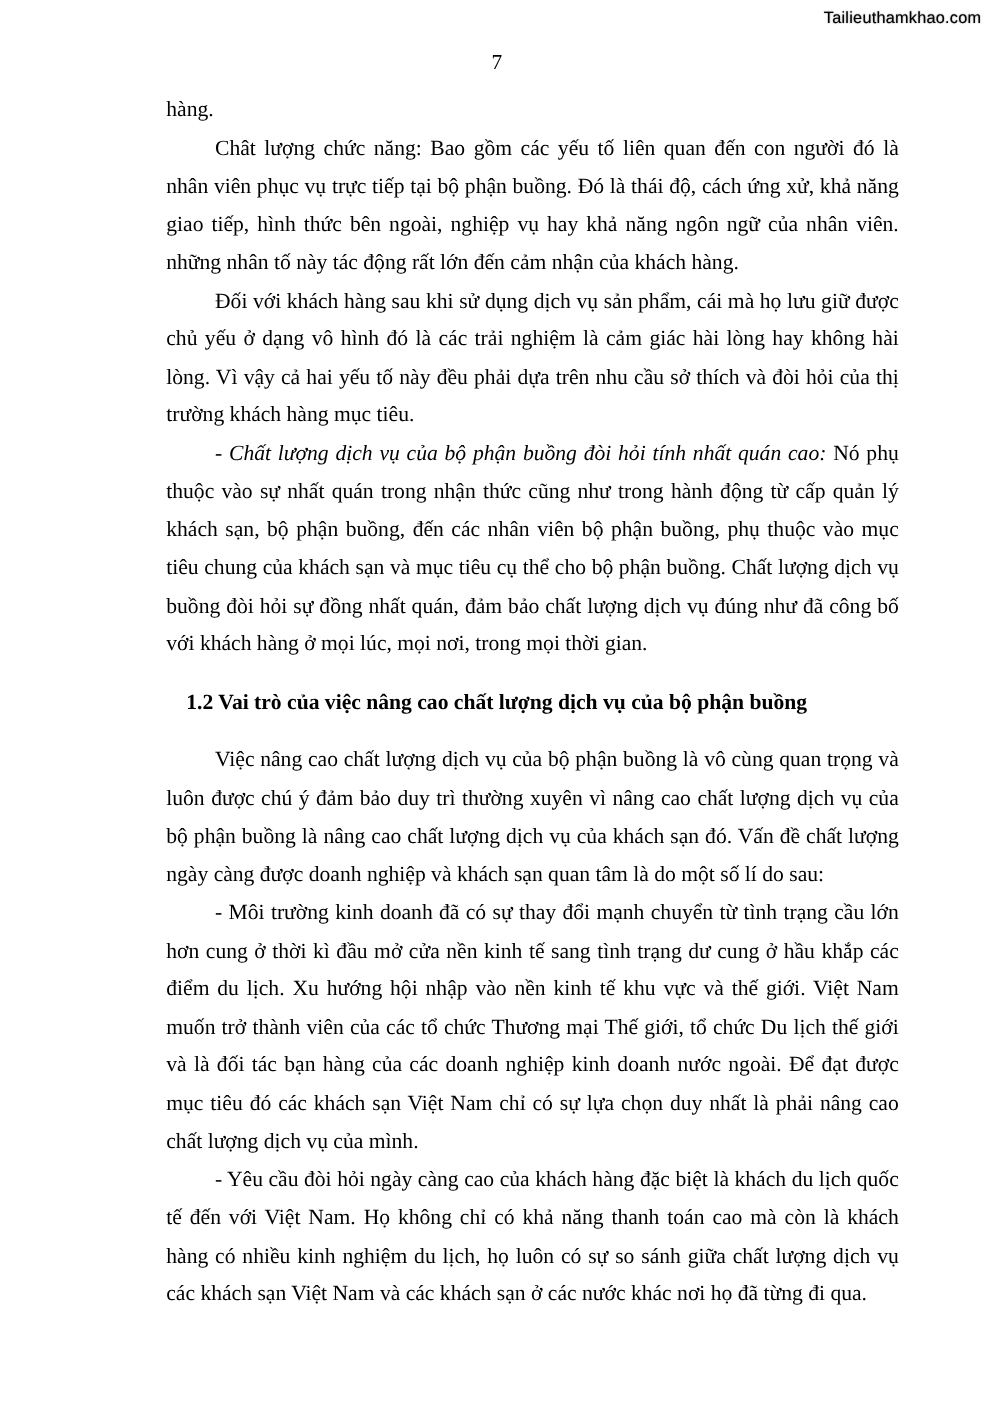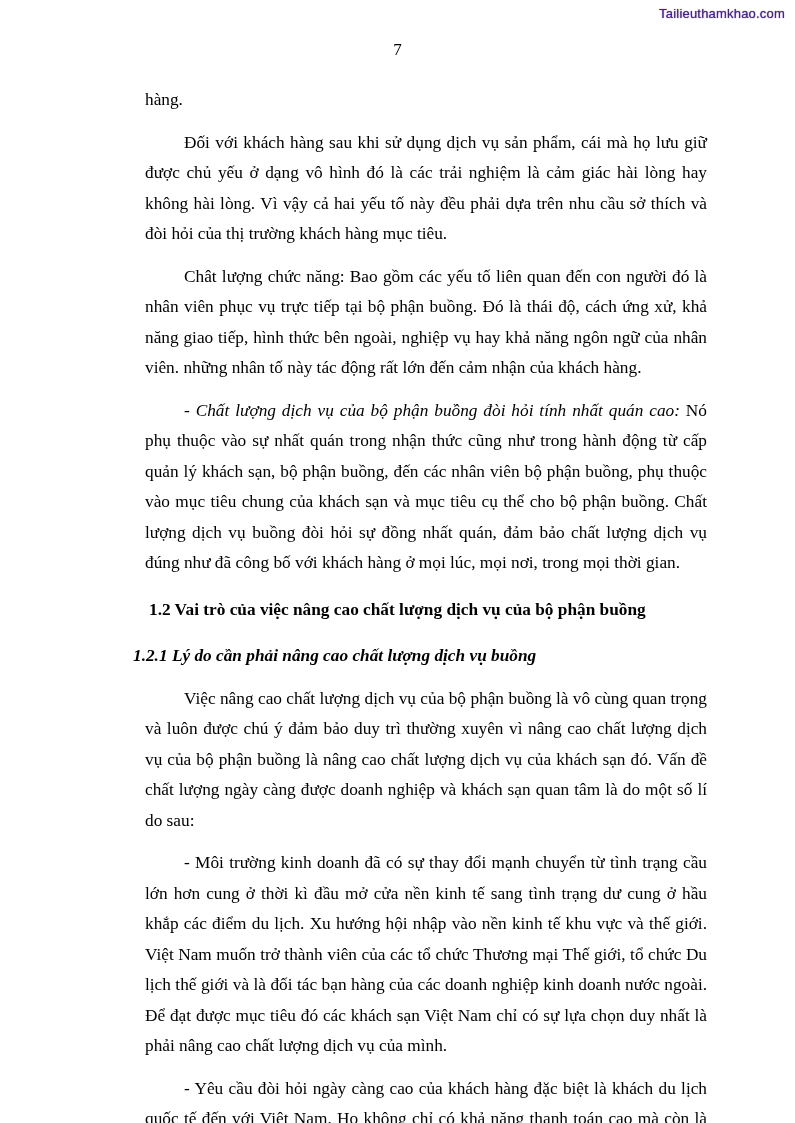--- a/index.html
+++ b/index.html
@@ -1,48 +1,47 @@
 <!DOCTYPE html>
 <html><head>
 <meta charset="utf-8">
 <style>
   html, body { margin: 0; padding: 0; background: #ffffff; }
   body { width: 795px; height: 1123px; position: relative; overflow: hidden; }
   .watermark {
     position: absolute; top: 6px; right: 10px;
     font-family: "Liberation Sans", sans-serif; font-size: 13px;
-    color: #4c1d95;
+    color: #000000;
     text-shadow: 0 0 1px #8a8a8a, 0 0 1px #8a8a8a;
     letter-spacing: 0.2px;
   }
   .page-number {
     position: absolute; top: 40px; left: 0; width: 795px; text-align: center;
     font-family: "Liberation Serif", serif; font-size: 17px; color: #000;
   }
   .content {
     position: absolute; top: 73px; left: 133px; width: 586px;
     font-family: "Liberation Serif", serif; font-size: 17.3px; color: #000;
     line-height: 30.5px;
   }
-  .content p { margin: 12px; text-align: justify; text-align-last: left; }
+  .content p { margin: 0; text-align: justify; text-align-last: left; }
   .content p.indent { text-indent: 39px; }
   .content .heading { font-weight: bold; margin: 16px; }
   .content .subheading { font-weight: bold; font-style: italic; margin: 0; }
   .content em { }
 </style>
 </head>
 <body>
 
 <div class="watermark">Tailieuthamkhao.com</div>
 
 <div class="page-number">7</div>
 
 <div class="content">
   <p>hàng.</p>
+  <p class="indent">Chât lượng chức năng: Bao gồm các yếu tố liên quan đến con người đó là nhân viên phục vụ trực tiếp tại bộ phận buồng. Đó là thái độ, cách ứng xử, khả năng giao tiếp, hình thức bên ngoài, nghiệp vụ hay khả năng ngôn ngữ của nhân viên. những nhân tố này tác động rất lớn đến cảm nhận của khách hàng.</p>
   <p class="indent">Đối với khách hàng sau khi sử dụng dịch vụ sản phẩm, cái mà họ lưu giữ được chủ yếu ở dạng vô hình đó là các trải nghiệm là cảm giác hài lòng hay không hài lòng. Vì vậy cả hai yếu tố này đều phải dựa trên nhu cầu sở thích và đòi hỏi của thị trường khách hàng mục tiêu.</p>
-  <p class="indent">Chât lượng chức năng: Bao gồm các yếu tố liên quan đến con người đó là nhân viên phục vụ trực tiếp tại bộ phận buồng. Đó là thái độ, cách ứng xử, khả năng giao tiếp, hình thức bên ngoài, nghiệp vụ hay khả năng ngôn ngữ của nhân viên. những nhân tố này tác động rất lớn đến cảm nhận của khách hàng.</p>
   <p class="indent"><em>- Chất lượng dịch vụ của bộ phận buồng đòi hỏi tính nhất quán cao:</em><span> Nó phụ thuộc vào sự nhất quán trong nhận thức cũng như trong hành động từ cấp quản lý khách sạn, bộ phận buồng, đến các nhân viên bộ phận buồng, phụ thuộc vào mục tiêu chung của khách sạn và mục tiêu cụ thể cho bộ phận buồng. Chất lượng dịch vụ buồng đòi hỏi sự đồng nhất quán, đảm bảo chất lượng dịch vụ đúng như đã công bố với khách hàng ở mọi lúc, mọi nơi, trong mọi thời gian.</span></p>
   <p class="heading">1.2 Vai trò của việc nâng cao chất lượng dịch vụ của bộ phận buồng</p>
-  <p class="subheading">1.2.1 Lý do cần phải nâng cao chất lượng dịch vụ buồng</p>
   <p class="indent">Việc nâng cao chất lượng dịch vụ của bộ phận buồng là vô cùng quan trọng và luôn được chú ý đảm bảo duy trì thường xuyên vì nâng cao chất lượng dịch vụ của bộ phận buồng là nâng cao chất lượng dịch vụ của khách sạn đó. Vấn đề chất lượng ngày càng được doanh nghiệp và khách sạn quan tâm là do một số lí do sau:</p>
   <p class="indent">- Môi trường kinh doanh đã có sự thay đổi mạnh chuyển từ tình trạng cầu lớn hơn cung ở thời kì đầu mở cửa nền kinh tế sang tình trạng dư cung ở hầu khắp các điểm du lịch. Xu hướng hội nhập vào nền kinh tế khu vực và thế giới. Việt Nam muốn trở thành viên của các tổ chức Thương mại Thế giới, tổ chức Du lịch thế giới và là đối tác bạn hàng của các doanh nghiệp kinh doanh nước ngoài. Để đạt được mục tiêu đó các khách sạn Việt Nam chỉ có sự lựa chọn duy nhất là phải nâng cao chất lượng dịch vụ của mình.</p>
   <p class="indent">- Yêu cầu đòi hỏi ngày càng cao của khách hàng đặc biệt là khách du lịch quốc tế đến với Việt Nam. Họ không chỉ có khả năng thanh toán cao mà còn là khách hàng có nhiều kinh nghiệm du lịch, họ luôn có sự so sánh giữa chất lượng dịch vụ các khách sạn Việt Nam và các khách sạn ở các nước khác nơi họ đã từng đi qua.</p>
 </div>
 
 </body></html>

